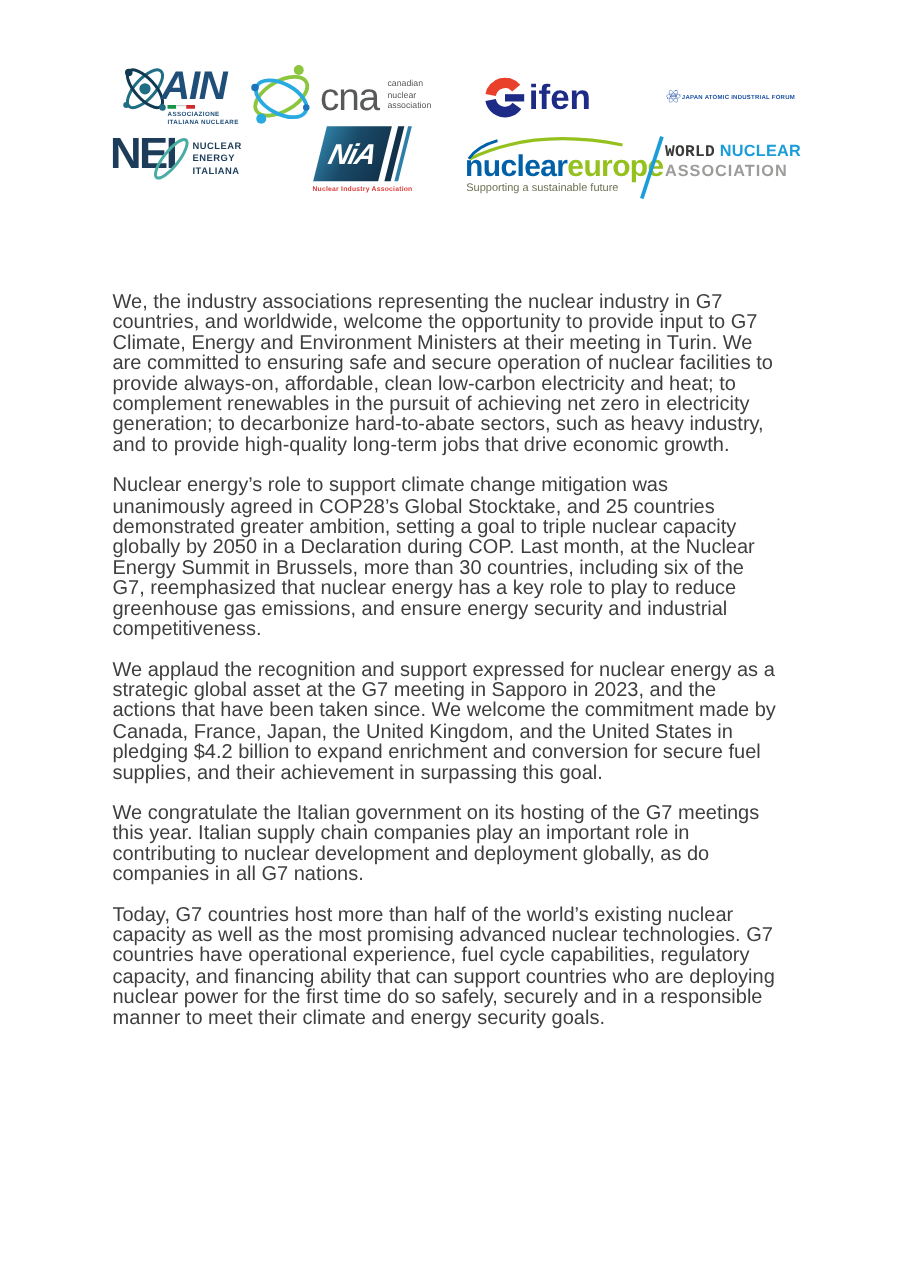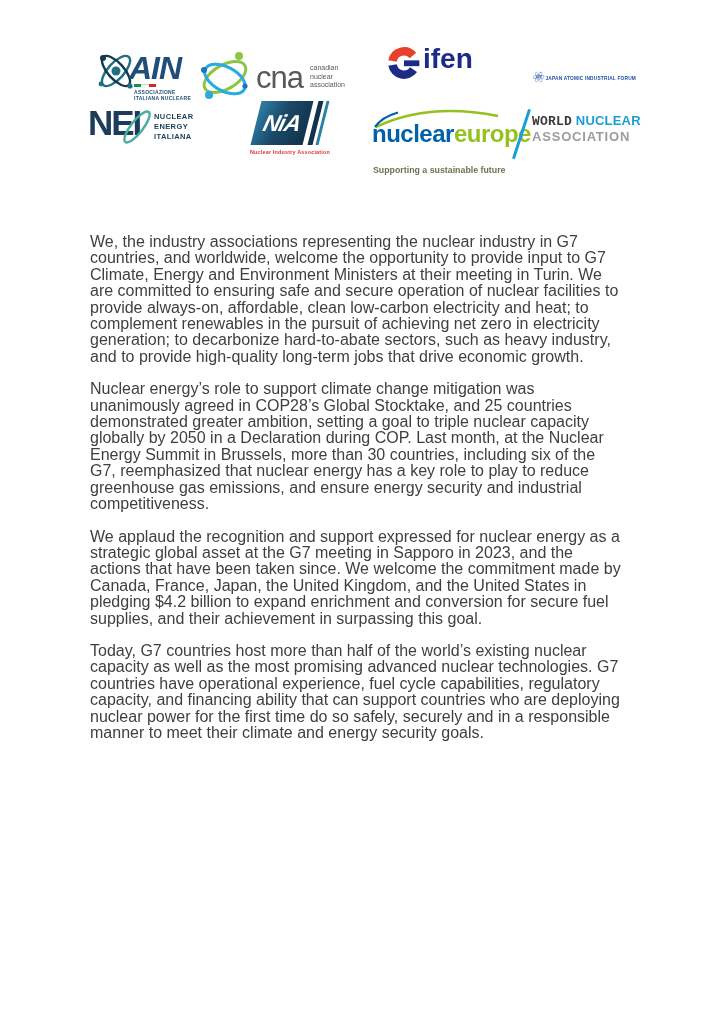--- a/index.html
+++ b/index.html
@@ -27,21 +27,21 @@
   .ain .flag i:nth-child(2) { background: #ffffff; border-top: 0.5px solid #ccc; }
   .ain .flag i:nth-child(3) { background: #D02B2B; }
   .ain .subtext { position: absolute; left: 38px; top: 45px; font-size: 5px; line-height: 6px; color: #1F4E79; font-weight: 700; letter-spacing: 0.3px; }
 
   
   .cna { left: 198px; top: 46px; width: 168px; height: 62px; display: flex; align-items: center; }
   .cna .acronym { font-size: 31px; color: #58595B; font-weight: 500; letter-spacing: -1px; margin-left: 4px; line-height: 1; }
   .cna .subtext { margin-left: 7px; font-size: 7px; line-height: 8.5px; color: #58595B; }
 
   
-  .gifen { left: 386px; top: 45px; width: 102px; height: 42px; display: flex; }
+  .gifen { left: 386px; top: 57px; width: 102px; height: 42px; display: flex; align-items: center; }
   .gifen .suffix { font-size: 28px; font-weight: 800; color: #1D2B87; letter-spacing: 0px; margin-left: 1px; line-height: 1; }
 
   
   .jaif { left: 532px; top: 42px; width: 104px; height: 70px; display: flex; flex-direction: row; align-items: center; }
   .jaif .subtext { font-size: 4.8px; color: #1D50A2; letter-spacing: 0.2px; margin-top: 2px; white-space: nowrap; font-weight: 600; }
 
   
   .nei { left: 88px; top: 103px; width: 116px; height: 60px; }
   .nei .acronym { position: absolute; left: 0; top: 2px; font-size: 35px; font-weight: 700; color: #1C3C59; letter-spacing: -2px; line-height: 1; }
   .nei svg { position: absolute; left: 28px; top: -4px; }
@@ -60,21 +60,21 @@
   .nia .stripe1 { position: absolute; left: 61px; top: 0; width: 5px; height: 44px; background: #12324B; transform: skewX(-14deg); }
   .nia .stripe2 { position: absolute; left: 69px; top: 0; width: 3px; height: 44px; background: #2E7FA6; transform: skewX(-14deg); }
   .nia .subtext { font-size: 5.4px; color: #D93A35; font-weight: 700; margin-top: 4px; letter-spacing: 0.2px; }
 
   
   .neu { left: 370px; top: 108px; width: 136px; height: 52px; }
   .neu svg { position: absolute; left: 0; top: 0; }
   .neu .wordmark { position: absolute; left: 2px; top: 14px; font-size: 24px; font-weight: 700; letter-spacing: -0.5px; line-height: 1; }
   .neu .part1 { color: #0060A8; }
   .neu .part2 { color: #95C11F; }
-  .neu .tagline { position: absolute; left: 3px; top: 37px; font-size: 8.8px; color: #6E7253; font-weight: 700; margin-top: 20px; }
+  .neu .tagline { position: absolute; left: 3px; top: 37px; font-size: 8.8px; color: #6E7253; font-weight: 400; }
 
   
   .wna { left: 514px; top: 106px; width: 126px; height: 60px; }
   .wna .slash { position: absolute; left: 6px; top: 2px; width: 2.5px; height: 52px; background: #1B9DD9; transform: rotate(18deg); }
   .wna .text { position: absolute; left: 18px; top: 7px; font-size: 13px; font-weight: 800; line-height: 15px; letter-spacing: 0.2px; white-space: nowrap; }
   .wna .w1 { color: #3A3A39; font-family: Liberation Mono, monospace; }
   .wna .w2 { color: #1B9DD9; }
   .wna .w3 { color: #9C9C9B; letter-spacing: 0.8px; }
 
   
@@ -204,16 +204,17 @@
         <div class="w3">ASSOCIATION</div>
       </div>
     </div>
 
   </div>
 
   <div class="content">
     <p class="body-par">We, the industry associations representing the nuclear industry in G7 countries, and worldwide, welcome the opportunity to provide input to G7 Climate, Energy and Environment Ministers at their meeting in Turin. We are committed to ensuring safe and secure operation of nuclear facilities to provide always-on, affordable, clean low-carbon electricity and heat; to complement renewables in the pursuit of achieving net zero in electricity generation; to decarbonize hard-to-abate sectors, such as heavy industry, and to provide high-quality long-term jobs that drive economic growth.</p>
     <p class="body-par">Nuclear energy’s role to support climate change mitigation was unanimously agreed in COP28’s Global Stocktake, and 25 countries demonstrated greater ambition, setting a goal to triple nuclear capacity globally by 2050 in a Declaration during COP. Last month, at the Nuclear Energy Summit in Brussels, more than 30 countries, including six of the G7, reemphasized that nuclear energy has a key role to play to reduce greenhouse gas emissions, and ensure energy security and industrial competitiveness.</p>
     <p class="body-par">We applaud the recognition and support expressed for nuclear energy as a strategic global asset at the G7 meeting in Sapporo in 2023, and the actions that have been taken since. We welcome the commitment made by Canada, France, Japan, the United Kingdom, and the United States in pledging $4.2 billion to expand enrichment and conversion for secure fuel supplies, and their achievement in surpassing this goal.</p>
+    <p class="body-par">We congratulate the Italian government on its hosting of the G7 meetings this year. Italian supply chain companies play an important role in contributing to nuclear development and deployment globally, as do companies in all G7 nations.</p>
     <p class="body-par">Today, G7 countries host more than half of the world’s existing nuclear capacity as well as the most promising advanced nuclear technologies.  G7 countries have operational experience, fuel cycle capabilities, regulatory capacity, and financing ability that can support countries who are deploying nuclear power for the first time do so safely, securely and in a responsible manner to meet their climate and energy security goals.</p>
   </div>
 
 </div>
 
 </body></html>

